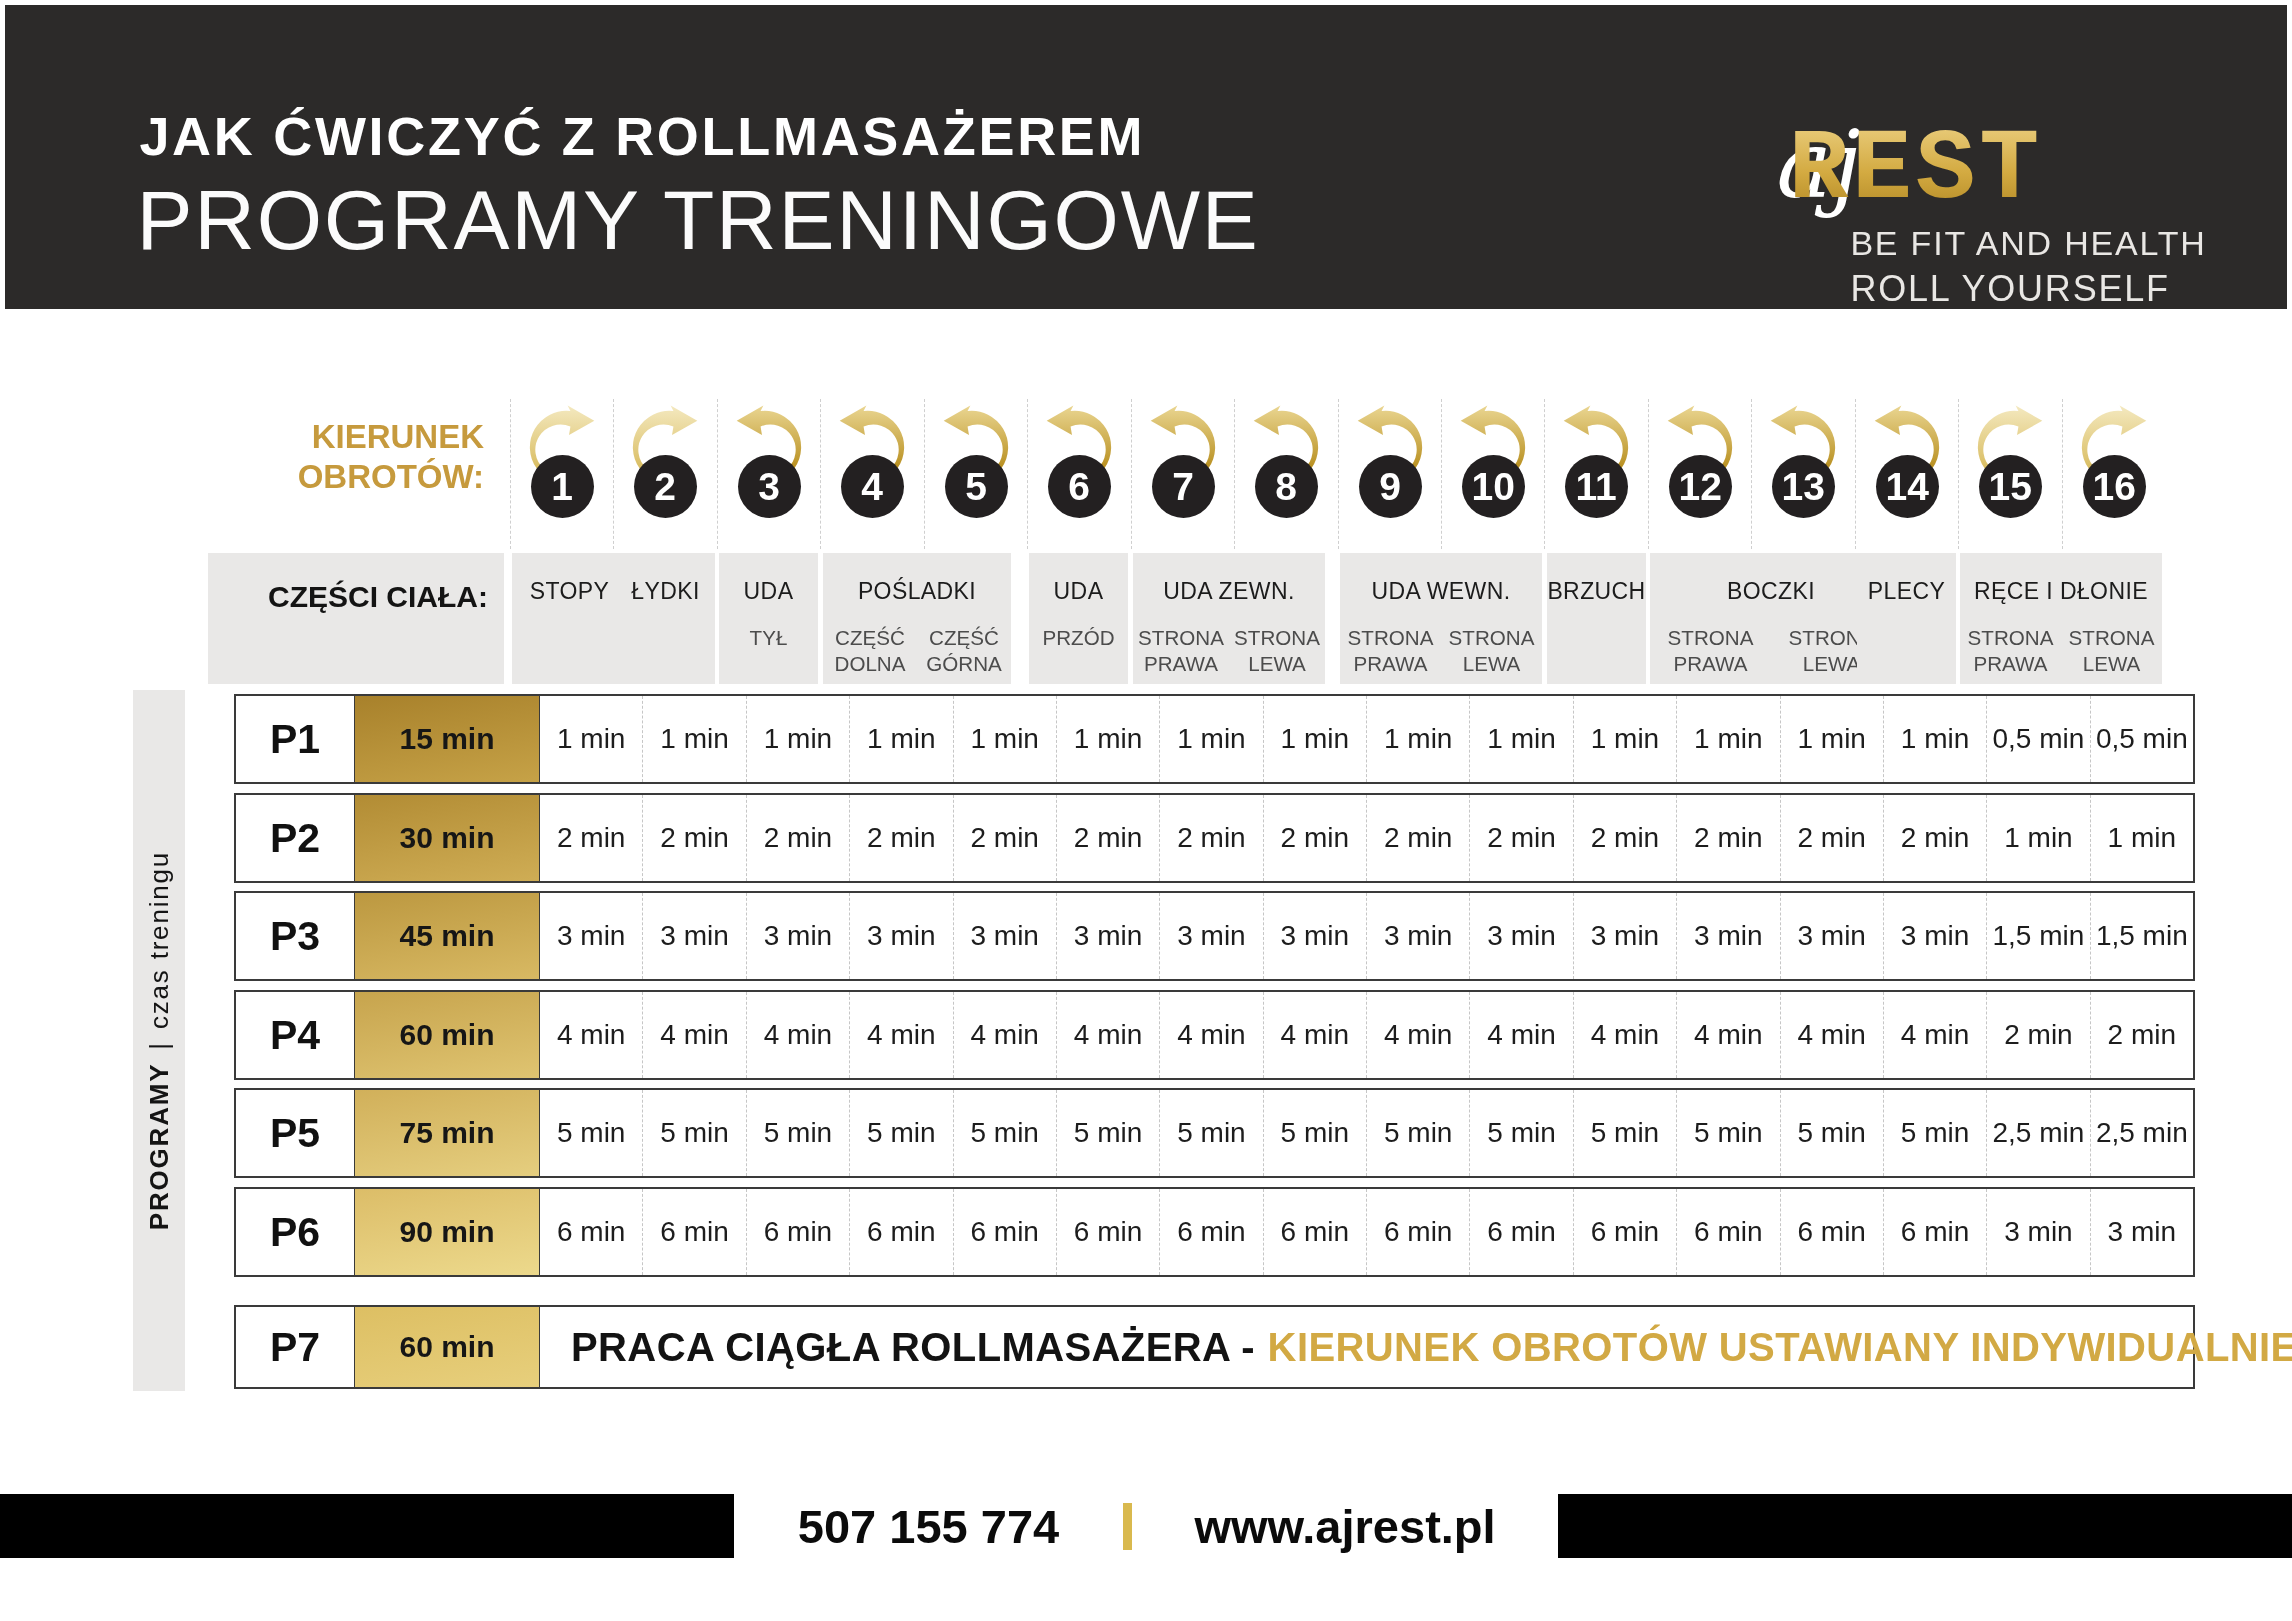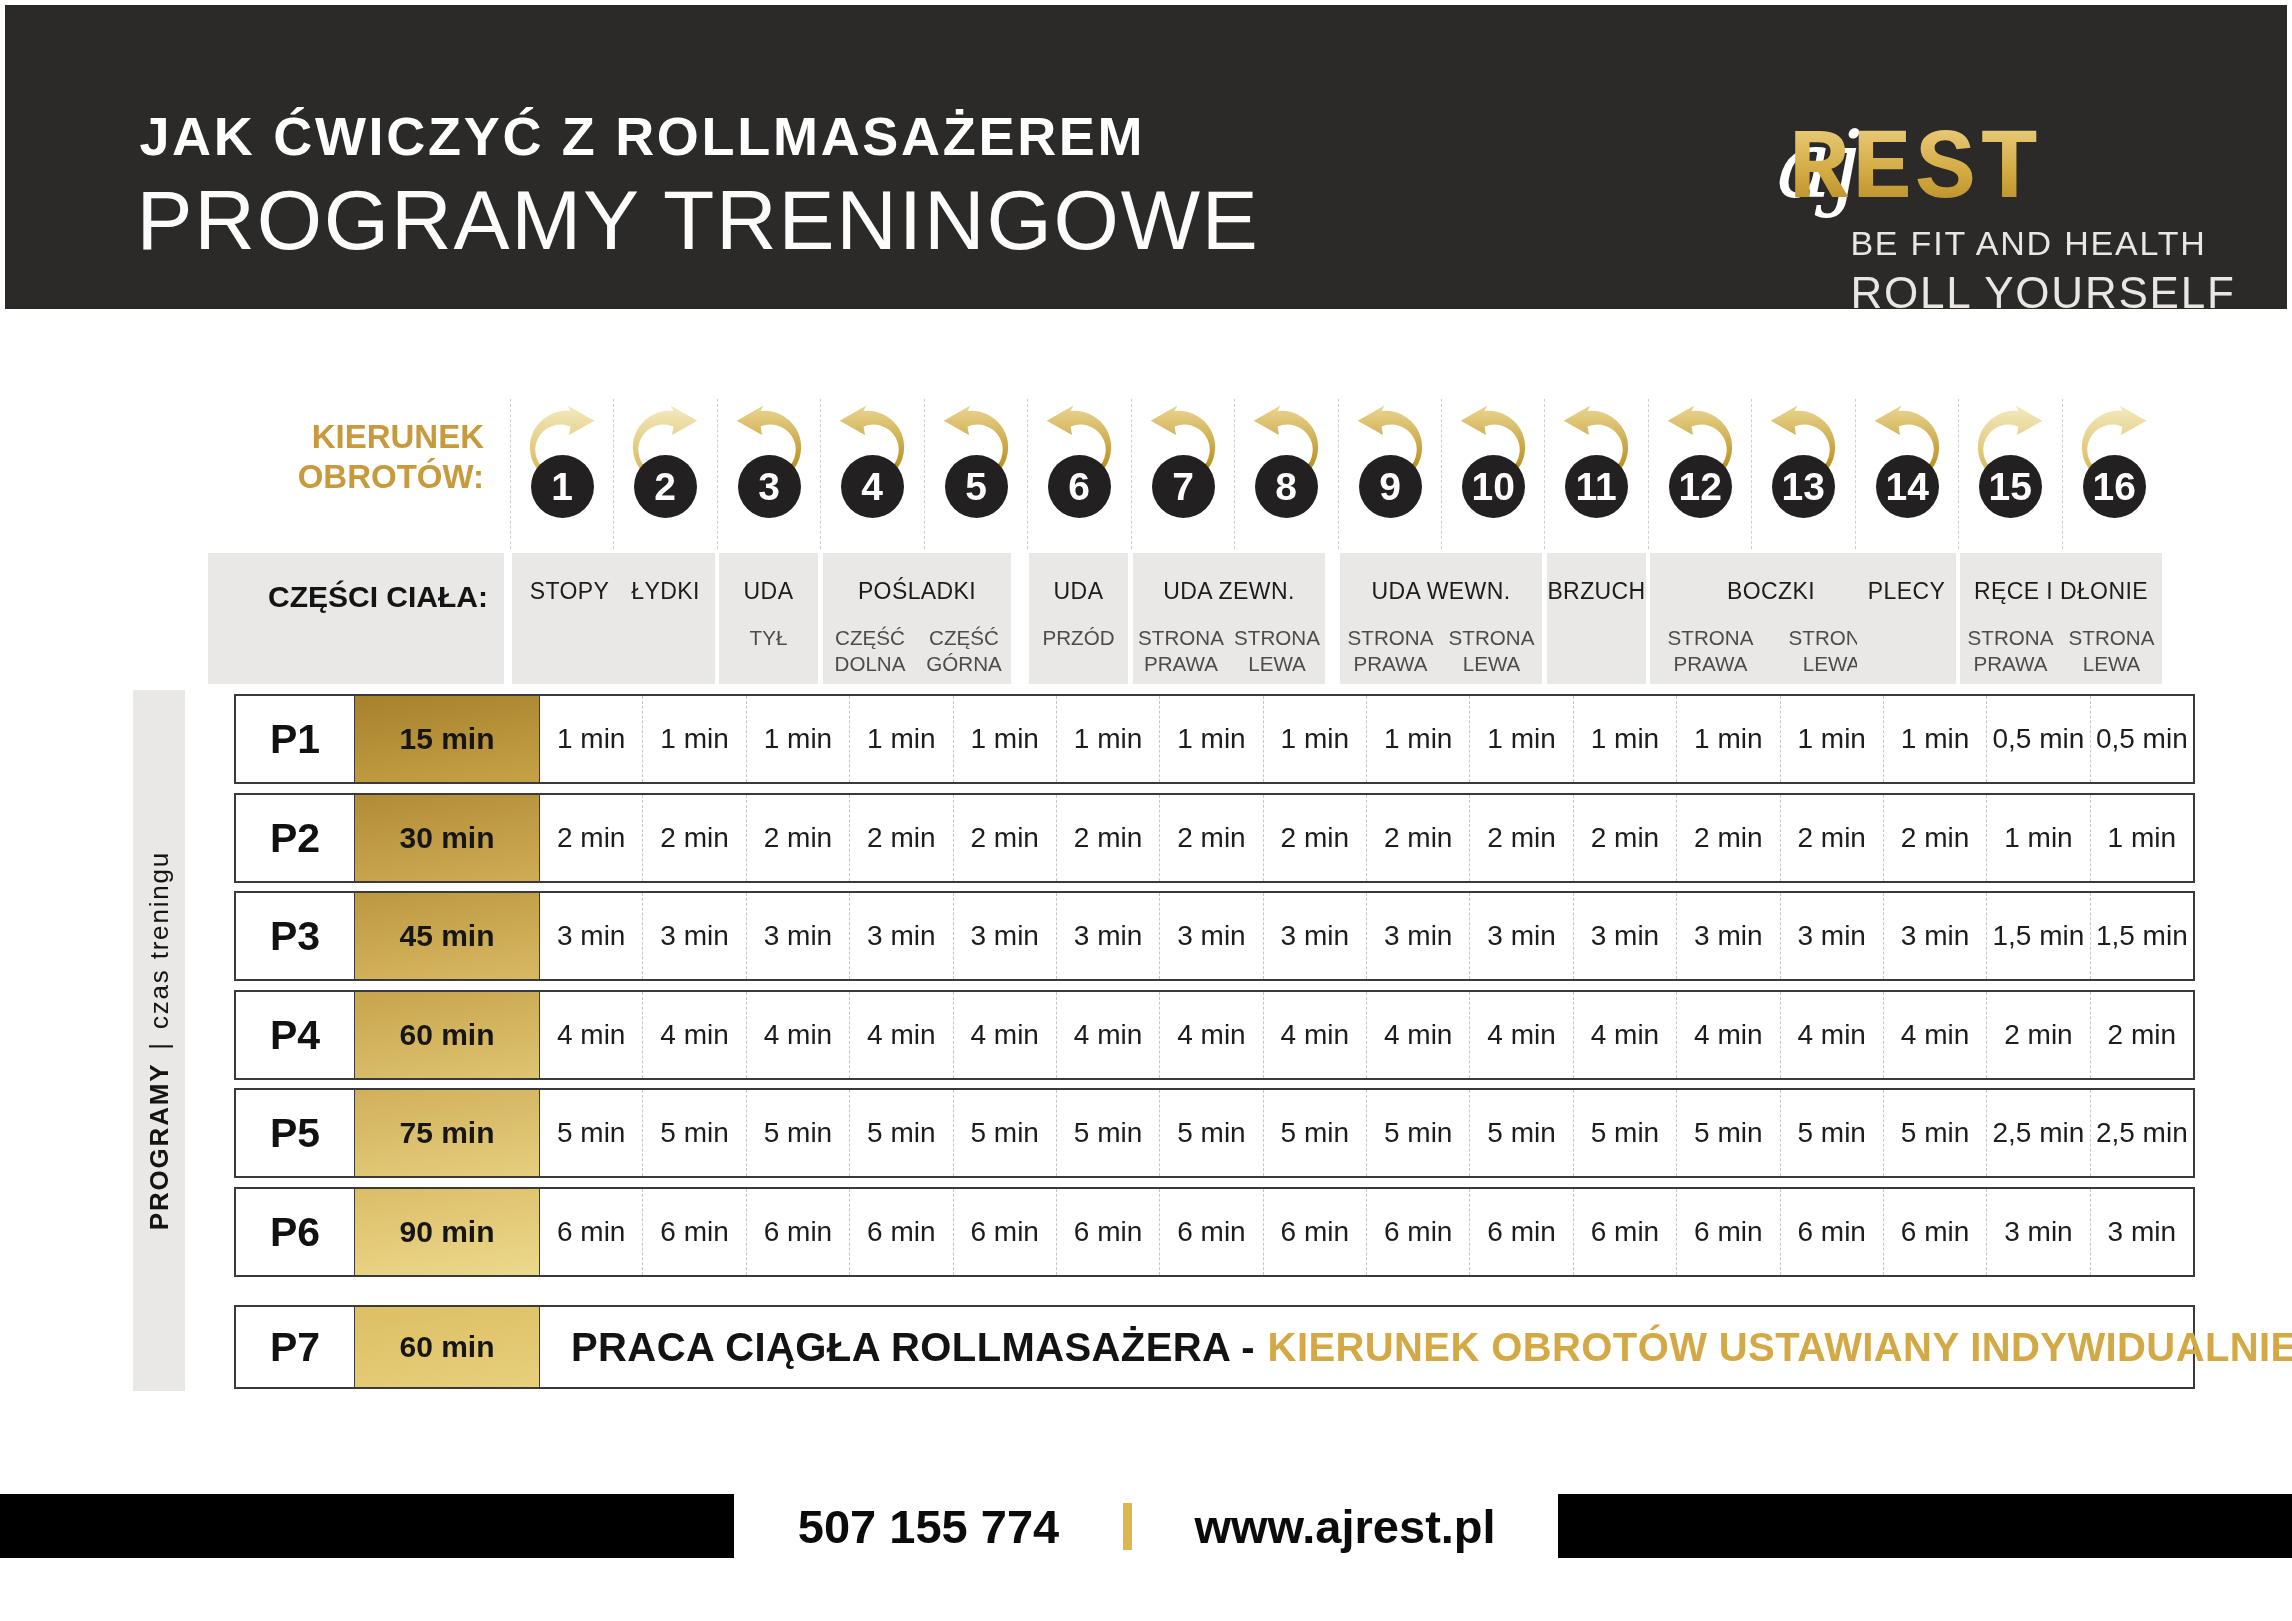--- a/index.html
+++ b/index.html
@@ -7,21 +7,21 @@
 
   
   .header{position:absolute;left:5.4px;top:5.4px;width:2282px;height:304px;background:#2c2a29;}
   .title1{position:absolute;left:134px;top:100px;font-size:54px;font-weight:bold;letter-spacing:2.7px;color:#ffffff;white-space:nowrap;}
   .title2{position:absolute;left:131px;top:167px;font-size:84px;font-weight:normal;letter-spacing:1.8px;color:#fbfbfb;white-space:nowrap;}
   .logo-aj{position:absolute;left:1771px;top:106px;font-family:"DejaVu Serif",serif;font-style:italic;font-size:93px;color:#ffffff;}
   .logo-rest{position:absolute;left:1783px;top:86px;font-family:Liberation Mono, monospace;font-weight:bold;font-size:100px;letter-spacing:3.6px;
     background:linear-gradient(180deg,#eed387 0%,#d3aa41 52%,#a87e1c 100%);
     -webkit-background-clip:text;background-clip:text;color:#cda53f;margin-top:23px;-webkit-text-fill-color:transparent;}
   .tagline1{position:absolute;left:1845px;top:219px;font-size:34px;letter-spacing:1.8px;color:#e9e7e4;white-space:nowrap;}
-  .tagline2{position:absolute;left:1845px;top:263px;font-size:44px;letter-spacing:1.8px;color:#e9e7e4;white-space:nowrap;}
+  .tagline2{position:absolute;left:1845px;top:263px;font-size:36px;letter-spacing:1.8px;color:#e9e7e4;white-space:nowrap;}
 
   
   .kier-label{position:absolute;left:260px;top:417px;width:224px;text-align:right;font-size:33px;font-weight:bold;line-height:40px;color:#c69a3d;}
   #rotation-area{position:absolute;left:510px;top:399px;width:1657px;height:150px;}
   .rot-col{position:absolute;top:0;width:103px;height:150px;border-left:1.8px dashed #cfcfcf;box-sizing:border-box;}
   .rot-arrow{position:absolute;left:15px;top:5.4px;width:72px;height:66px;}
   .rot-arrow.flip{transform:scaleX(-1);}
   .rot-circle{position:absolute;left:19.7px;top:56px;width:63px;height:63px;border-radius:50%;background:#232021;color:#ffffff;
     display:flex;align-items:center;justify-content:center;font-size:39px;font-weight:bold;}
 

